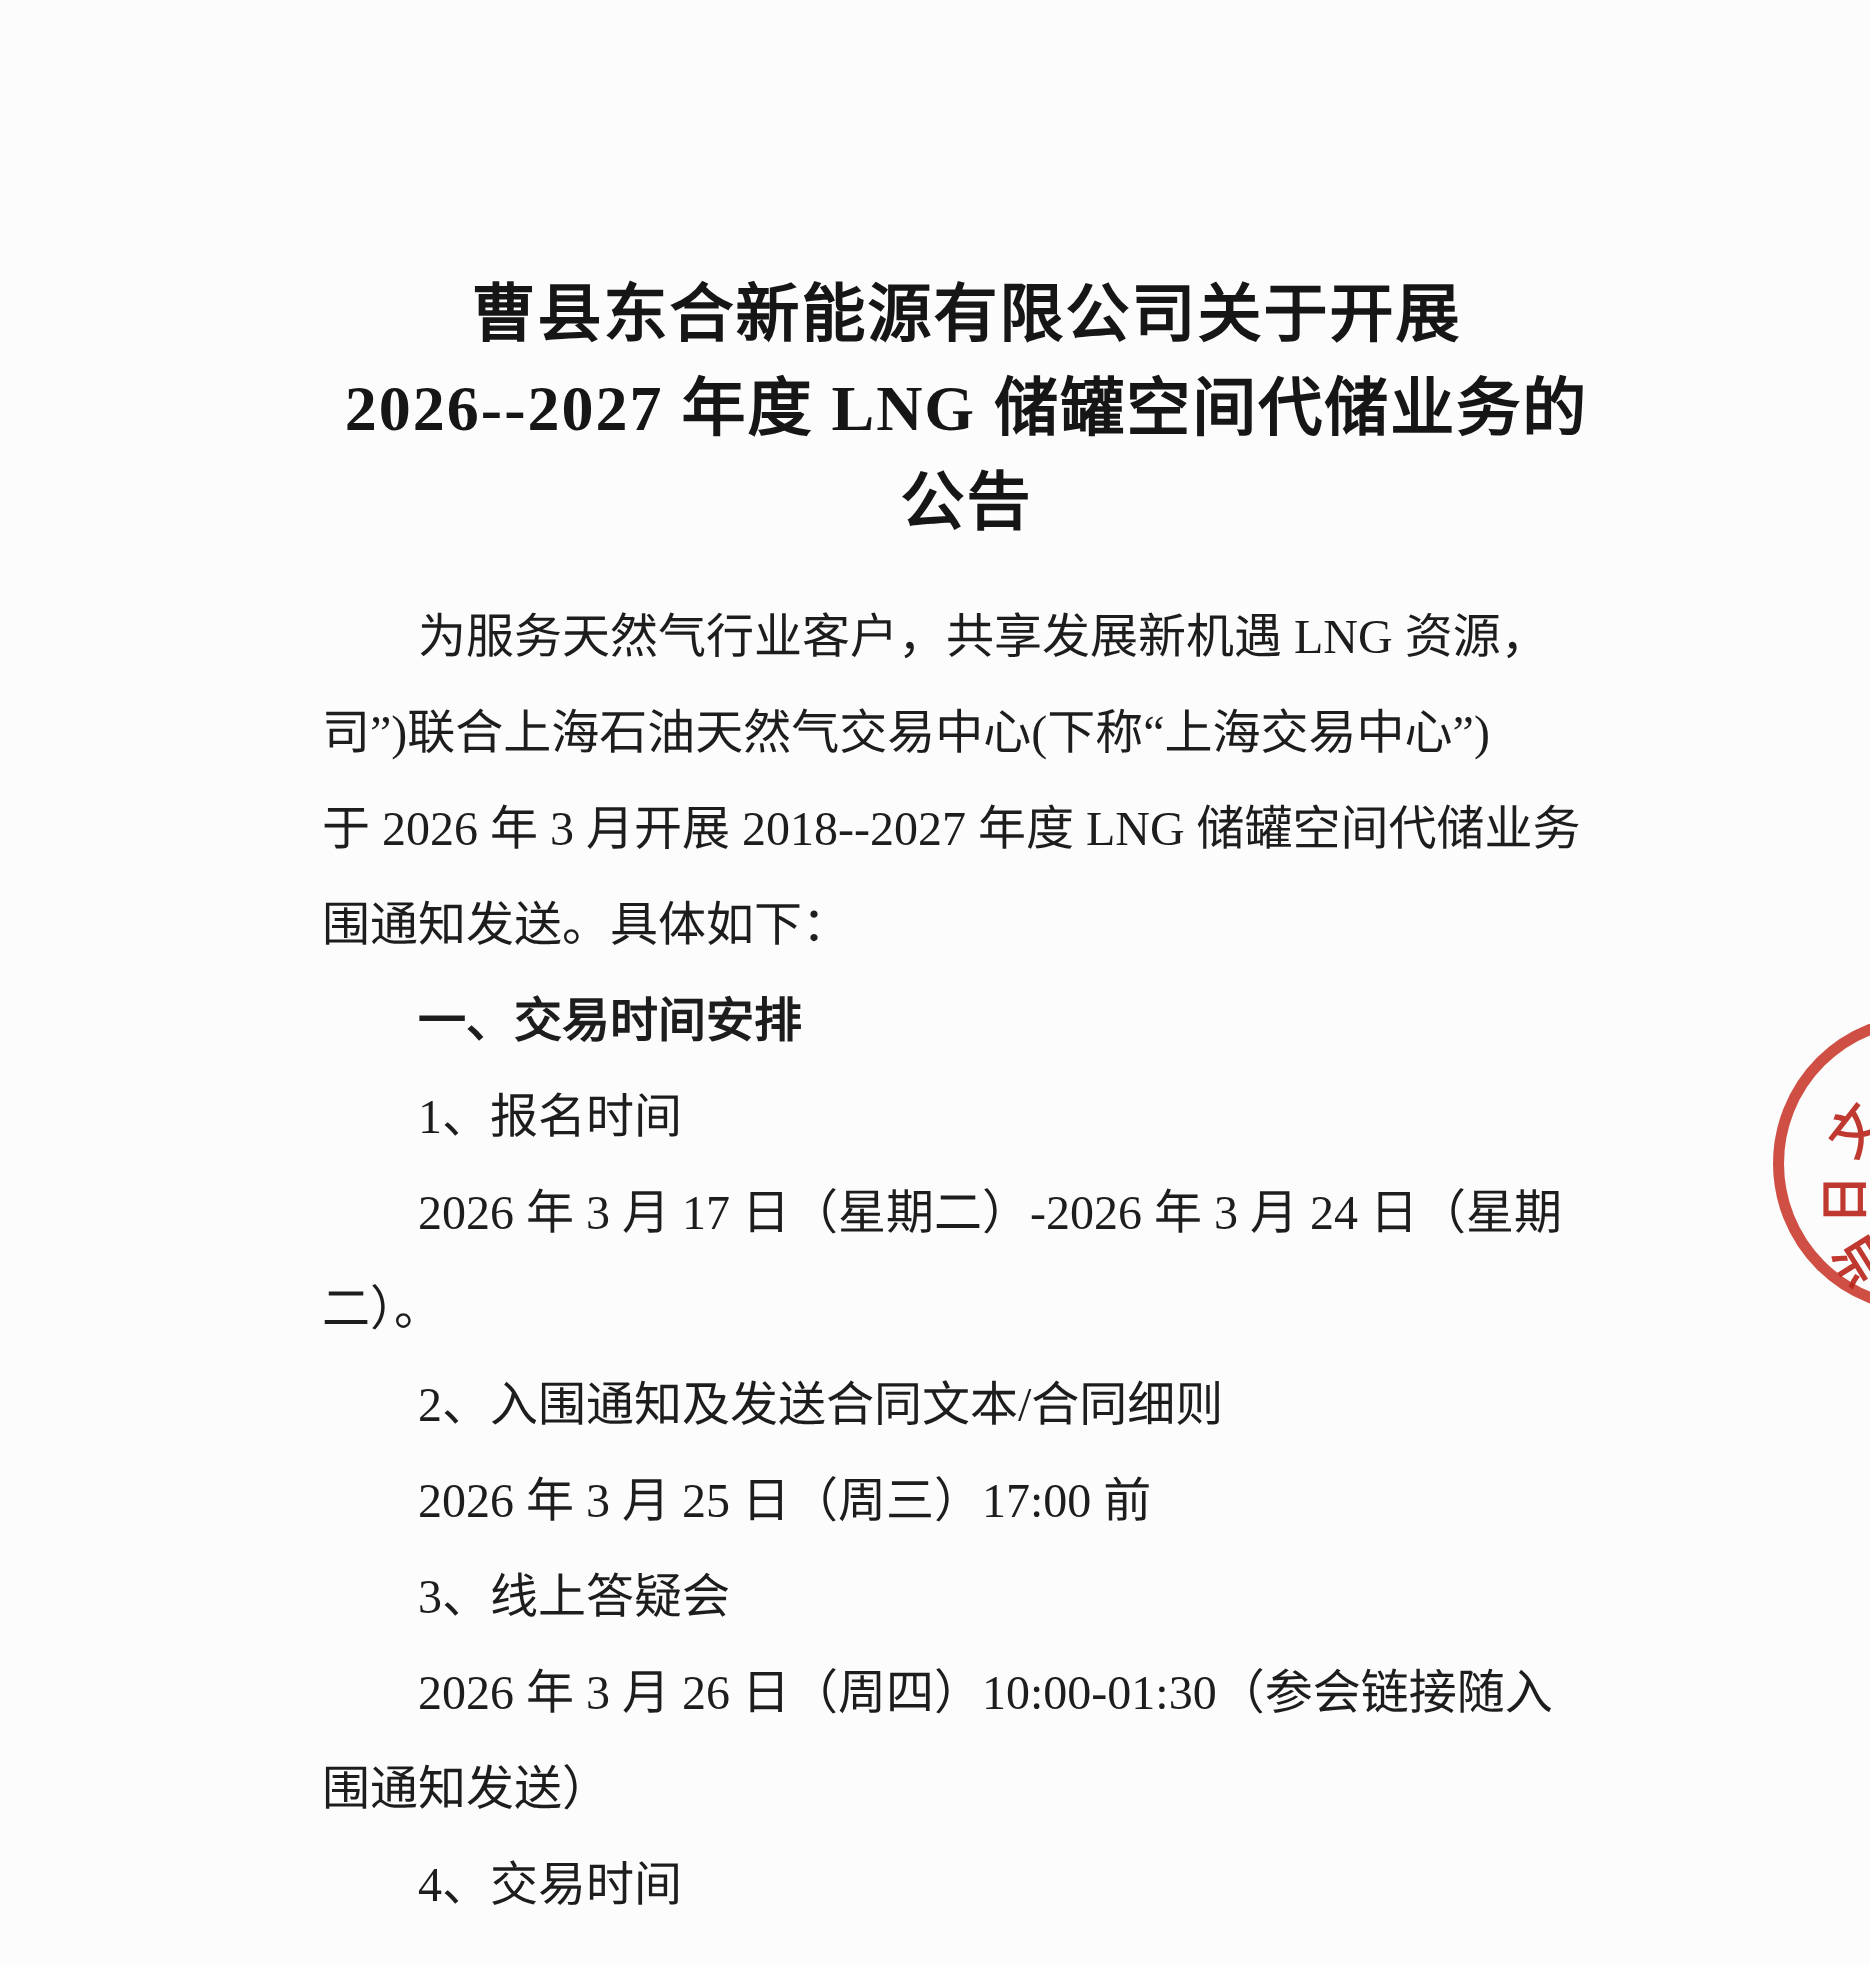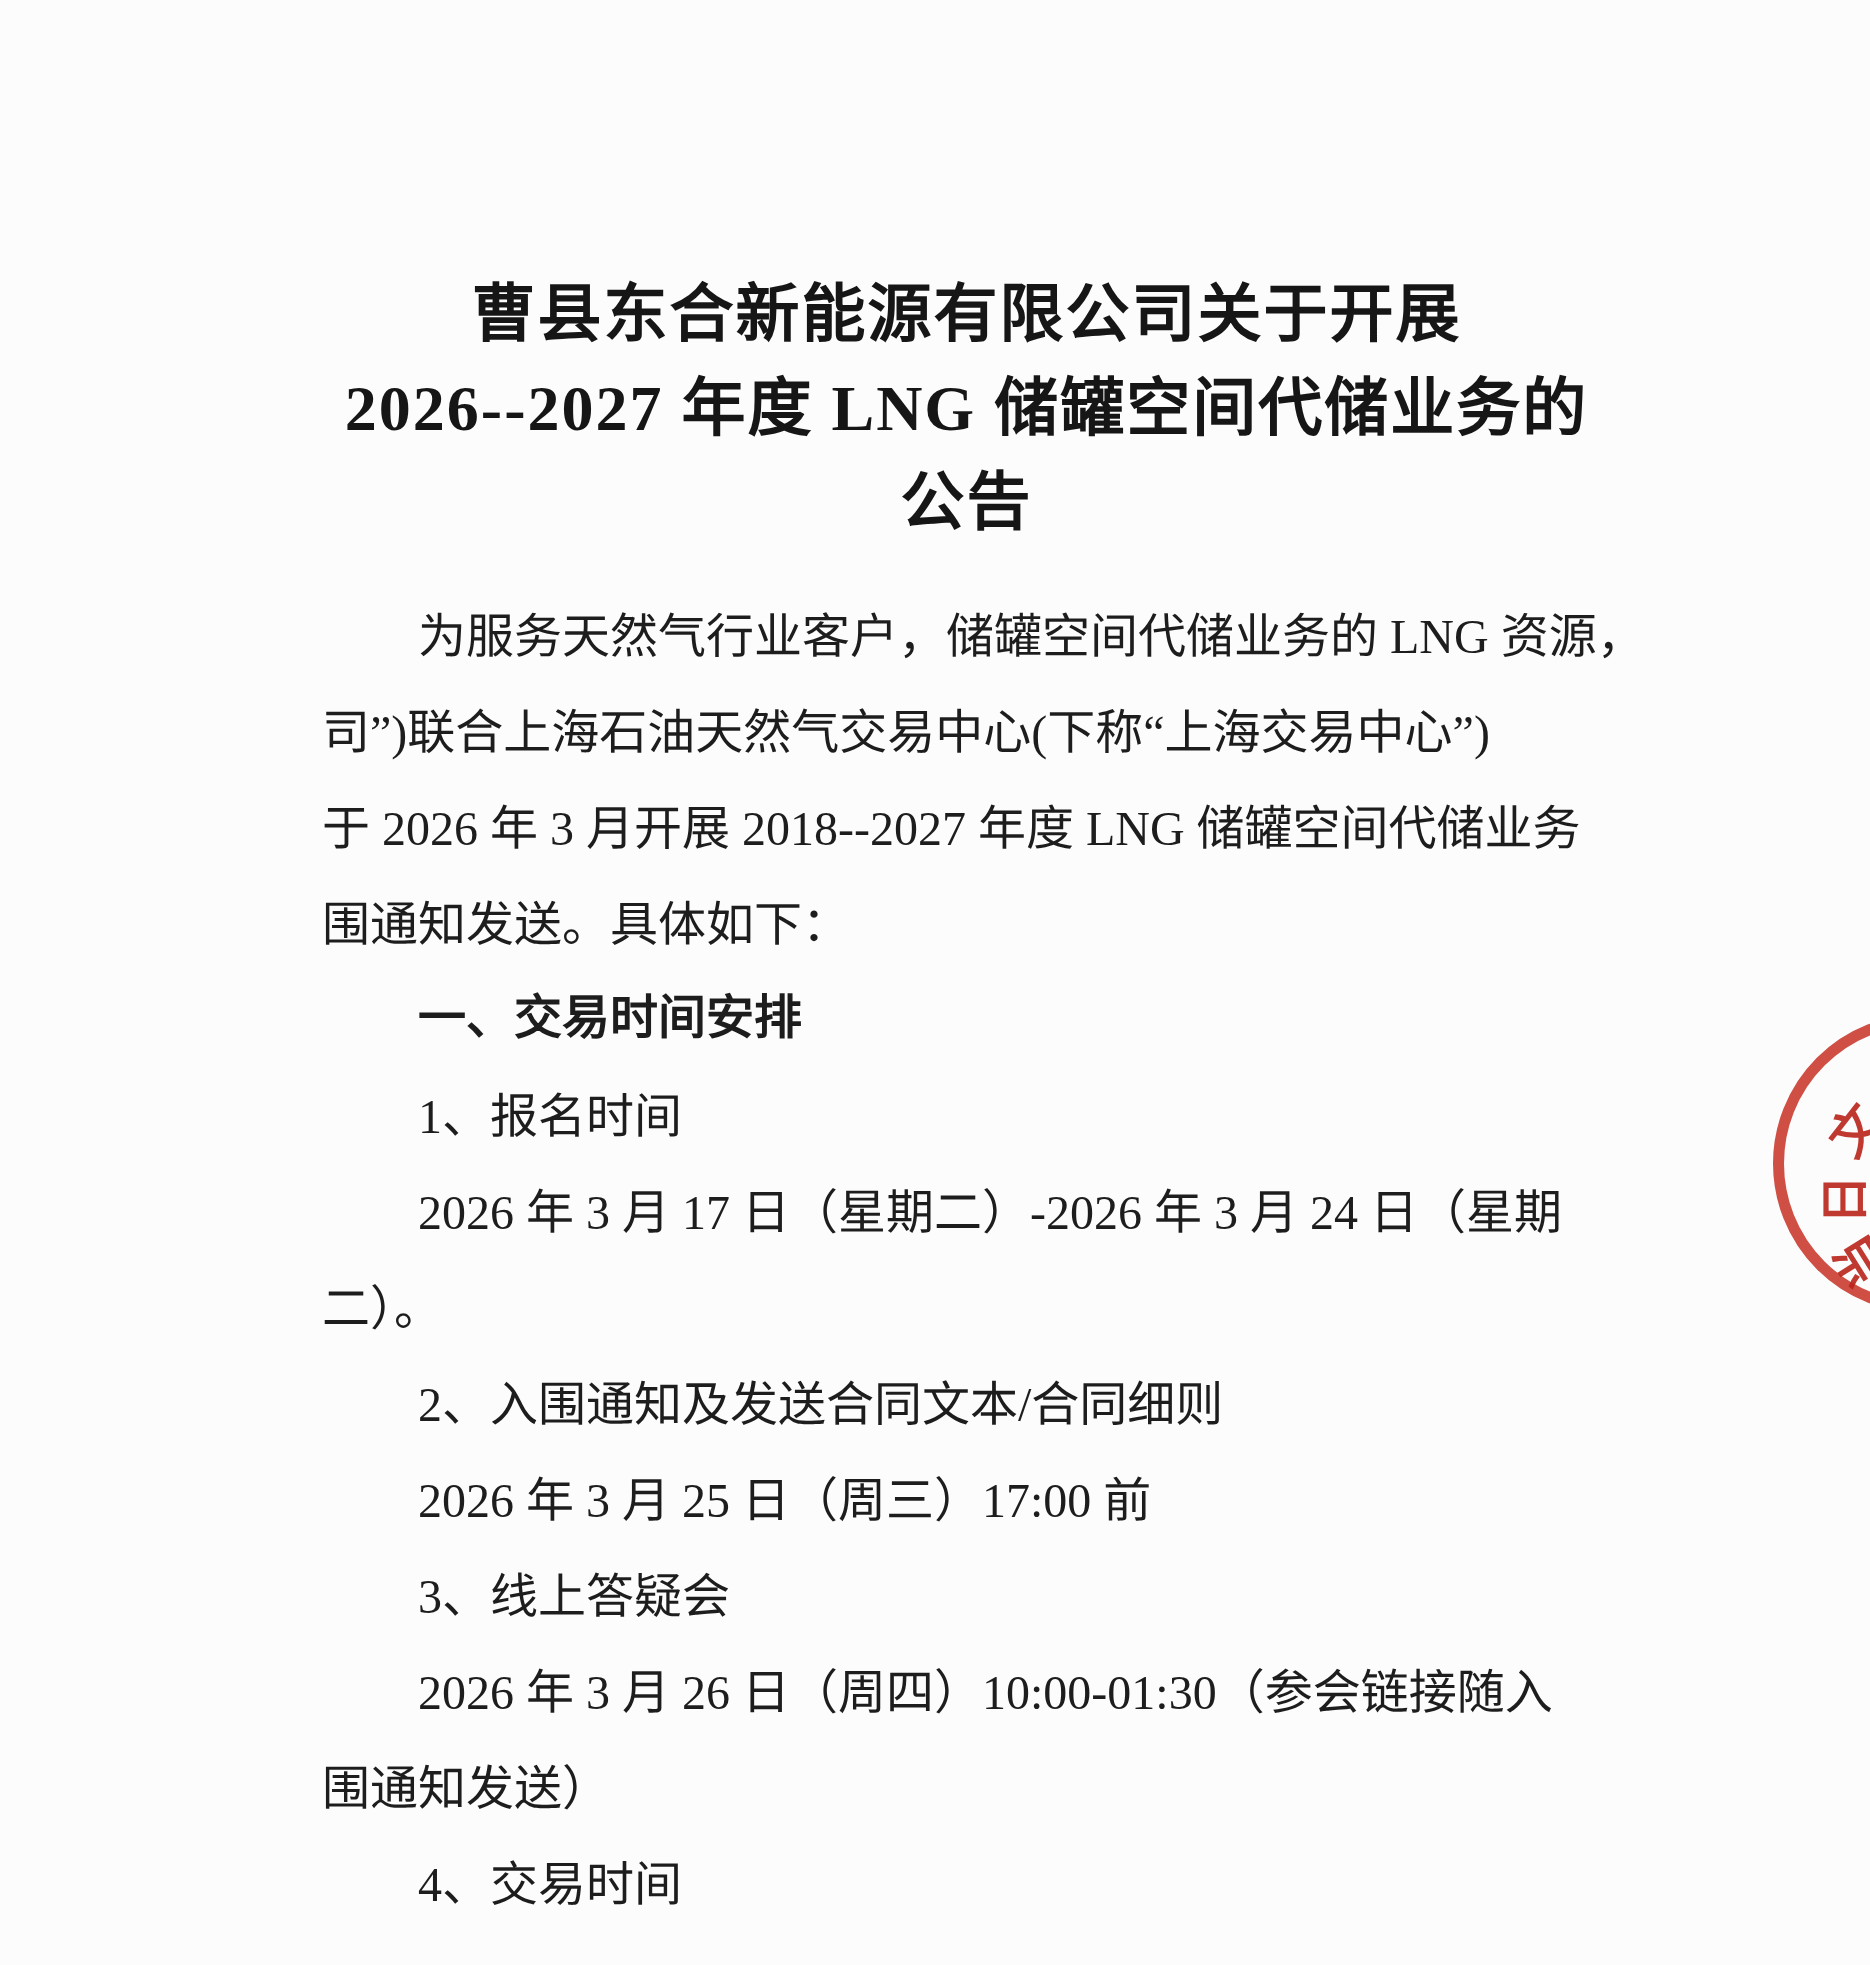--- a/index.html
+++ b/index.html
@@ -43,21 +43,20 @@
     color: #1d1d1d;
   }
   .line {
     white-space: nowrap;
   }
   .ind {
     text-indent: 2em;
   }
   .b {
     font-weight: 700;
-    font-family: Liberation Mono, monospace;
   }
   
   .stamp {
     position: absolute;
     left: 1773px;
     top: 1014px;
     width: 299px;
     height: 299px;
     border: 11.8px solid rgba(197, 40, 28, 0.82);
     border-radius: 50%;
@@ -93,21 +92,21 @@
 
   <div class="content">
 
     <div class="title-block">
       <div class="title-line">曹县东合新能源有限公司关于开展</div>
       <div class="title-line">2026--2027 年度 LNG 储罐空间代储业务的</div>
       <div class="title-line">公告</div>
     </div>
 
     <div class="body-block">
-      <div class="line ind">为服务天然气行业客户，储罐空间代储业务的 LNG 资源，</div>
+      <div class="line ind">为服务天然气行业客户，共享发展新机遇 LNG 资源，</div>
       <div class="line">司”)联合上海石油天然气交易中心(下称“上海交易中心”)</div>
       <div class="line">于 2026 年 3 月开展 2018--2027 年度 LNG 储罐空间代储业务</div>
       <div class="line">围通知发送。具体如下：</div>
       <div class="line ind b">一、交易时间安排</div>
       <div class="line ind">1、报名时间</div>
       <div class="line ind">2026 年 3 月 17 日（星期二）-2026 年 3 月 24 日（星期</div>
       <div class="line">二）。</div>
       <div class="line ind">2、入围通知及发送合同文本/合同细则</div>
       <div class="line ind">2026 年 3 月 25 日（周三）17:00 前</div>
       <div class="line ind">3、线上答疑会</div>

